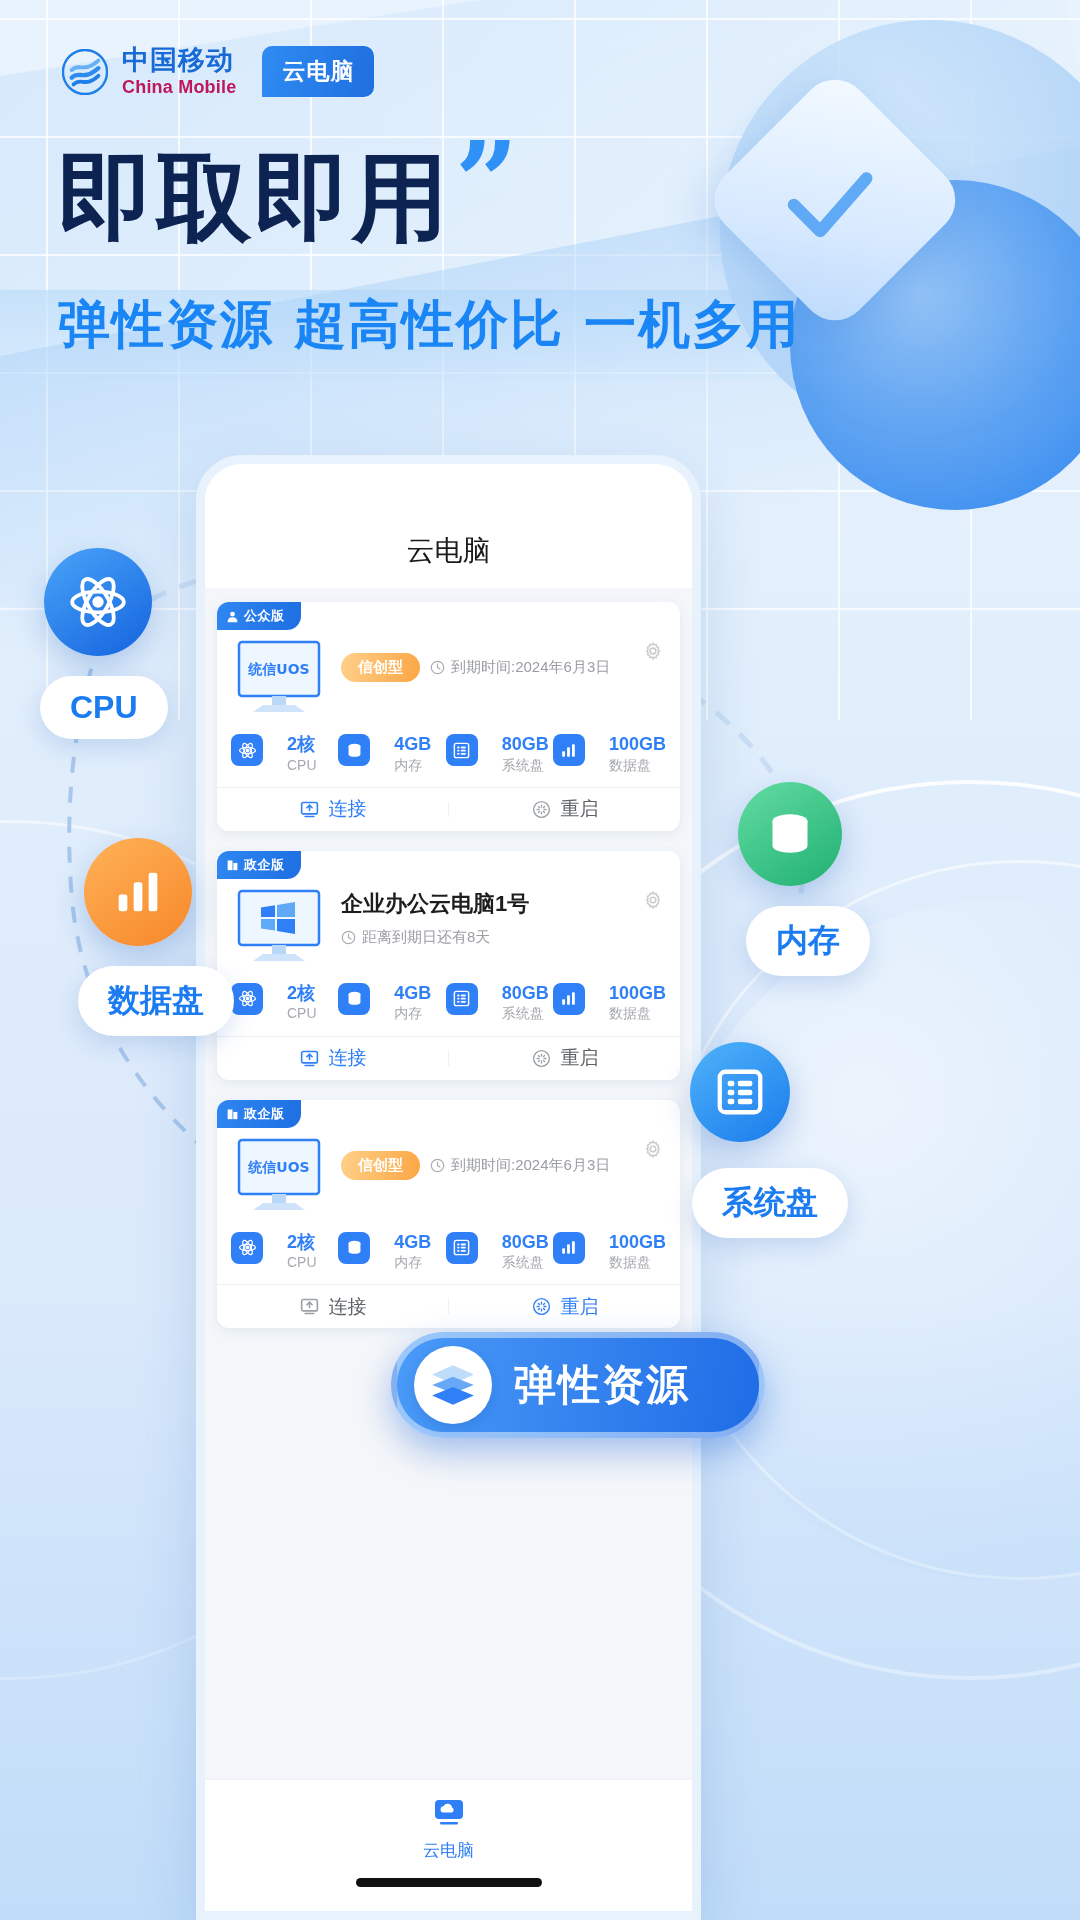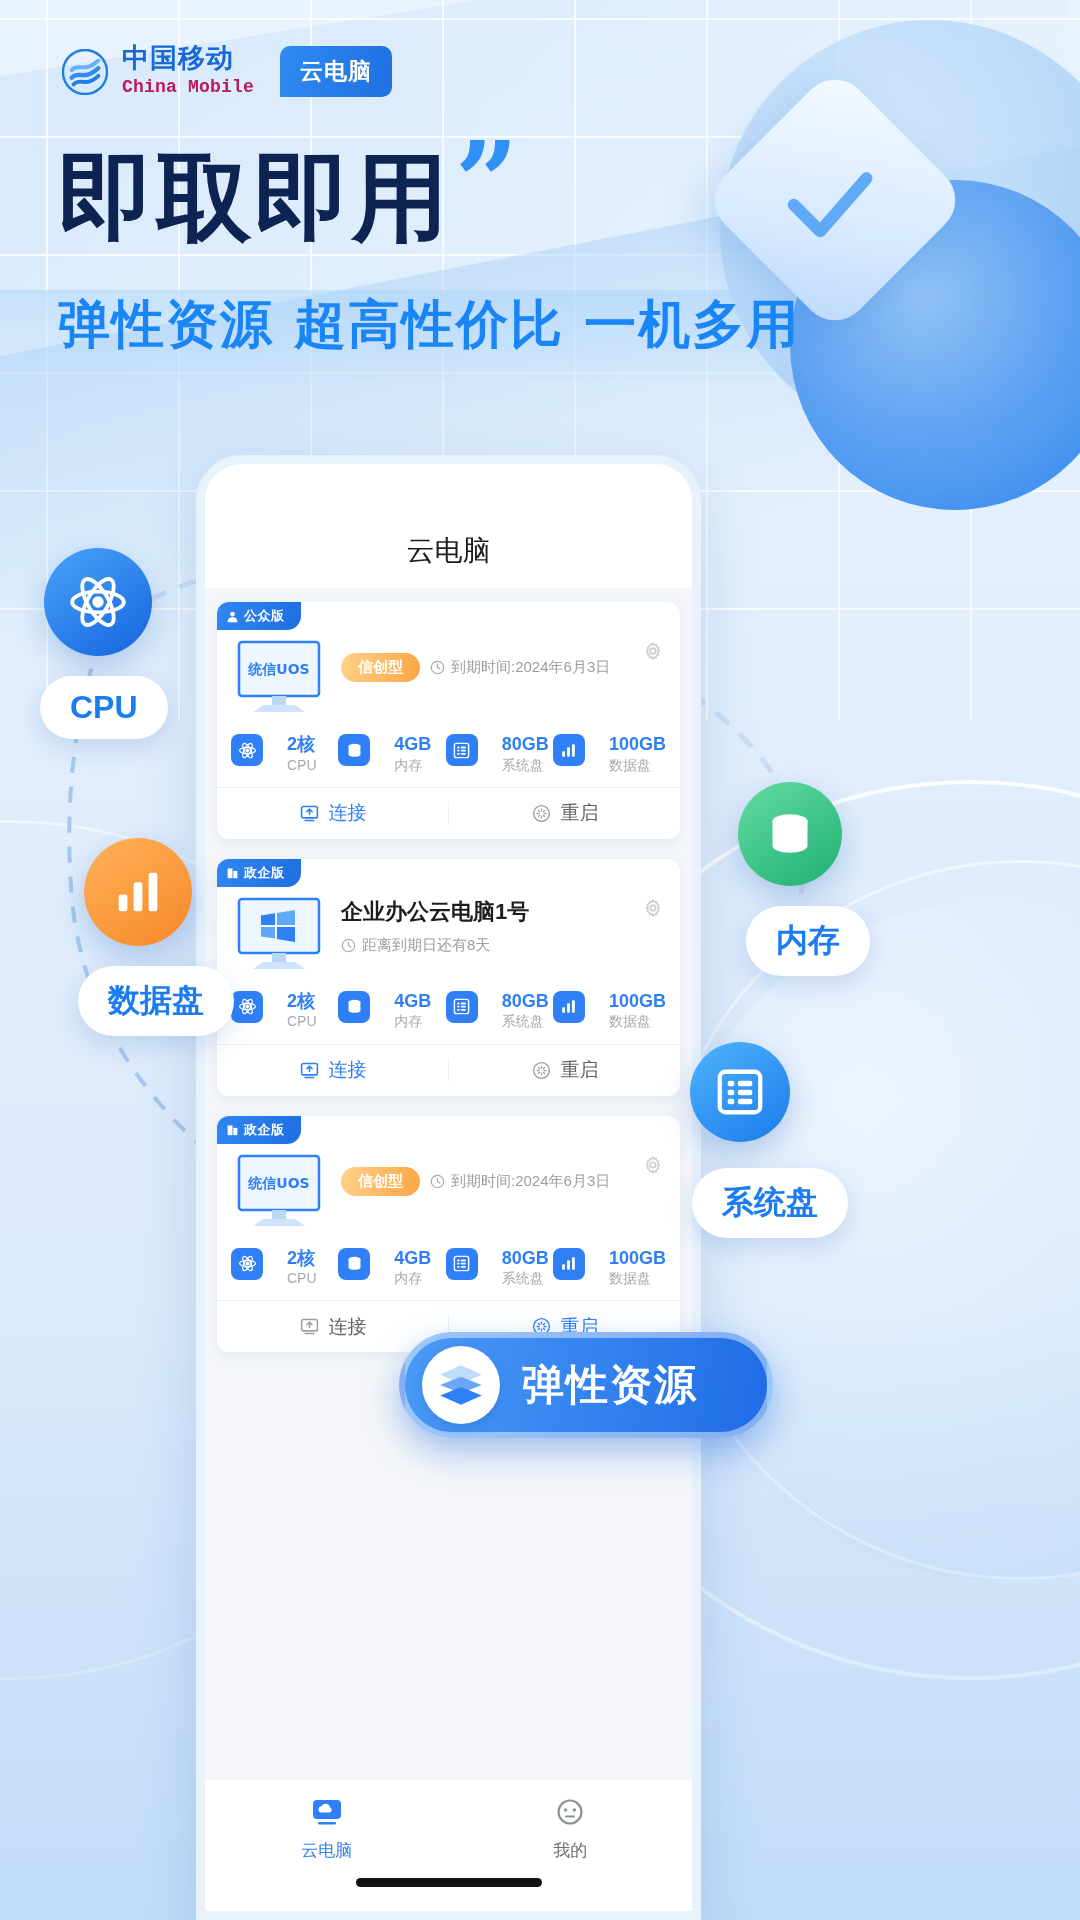--- a/index.html
+++ b/index.html
@@ -85,21 +85,21 @@
     position:absolute; left:0; right:0; bottom:0; height: 620px;
     background: linear-gradient(180deg, rgba(200,226,250,0), rgba(186,217,248,.75));
   }
 
   
   .brand {
     position: absolute; left: 62px; top: 46px;
     display: flex; align-items: center; gap: 14px;
   }
   .brand-logo { width: 46px; height: 46px; }
-  .brand-names { line-height: 1; font-family: Liberation Mono, monospace; }
+  .brand-names { line-height: 1; }
   .brand-cn {
     font-size: 27px; font-weight: bold; color: #1769d6; letter-spacing: 1px;
   }
   .brand-en {
     font-size: 18px; font-weight: bold; color: #be185d; margin-top: 4px; letter-spacing: .2px;
   }
   .brand-tag {
     margin-left: 12px;
     background: linear-gradient(100deg, #2f8bf2, #1f6fe0);
     color: #fff; font-size: 23px; font-weight: bold;
@@ -196,21 +196,21 @@
     width: 32px; height: 32px; border-radius: 8px;
     background: #2f7ff6; display:flex; align-items:center; justify-content:center;
     flex: 0 0 32px;
   }
   .spec-ico svg { width: 19px; height: 19px; fill: #fff; }
   .spec-txt { line-height: 1.15; }
   .spec-val { font-size: 18px; font-weight: bold; color: #2f7ff6; }
   .spec-lbl { font-size: 14px; color: #a6a9af; margin-top: 2px; }
 
   .vm-actions {
-    display: flex; border-top: 1px solid #eef1f5; height: 52px; font-family: Liberation Mono, monospace;
+    display: flex; border-top: 1px solid #eef1f5; height: 44px; font-family: Liberation Mono, monospace;
   }
   .vm-act {
     flex: 1; display:flex; align-items:center; justify-content:center; gap: 9px;
     font-size: 19px; cursor: pointer;
   }
   .vm-act svg { width: 21px; height: 21px; }
   .act-connect { color: #2f7ff6; font-weight: 500; }
   .act-restart { color: #5f6368; }
   .vm-sep { width: 1px; background: #eef1f5; margin: 14px 0; }
   .restart-on { color: #2f7ff6 !important; font-weight: 500; }
@@ -255,21 +255,21 @@
 
   .b-mem { right: 238px; top: 782px; width: 104px; height: 104px;
            background: linear-gradient(145deg, #63dca2, #20b073); }
   .p-mem { right: 210px; top: 906px; }
 
   .b-sys { right: 290px; top: 1042px; width: 100px; height: 100px;
            background: linear-gradient(145deg, #4fb3fa, #1b7bec); }
   .p-sys { right: 232px; top: 1168px; }
 
   .elastic-pill {
-    position: absolute; left: 399px; top: 1332px;
+    position: absolute; left: 391px; top: 1332px;
     width: 374px; height: 106px; border-radius: 56px;
     background: linear-gradient(100deg, #4a9bf8, #1f6ce6);
     box-shadow: 0 14px 34px rgba(30,100,215,.38);
     display:flex; align-items:center; gap: 22px; padding-left: 17px;
     border: 6px solid rgba(255,255,255,.45);
   }
   .elastic-ico {
     width: 78px; height: 78px; border-radius: 50%;
     background: #fff; display:flex; align-items:center; justify-content:center;
     flex: 0 0 78px;
@@ -694,29 +694,20 @@
 
     <div class="tabbar">
       <div class="tab tab-active">
         <svg viewBox="0 0 34 34">
           <rect x="3" y="4" width="28" height="19" rx="4" fill="#2f7ff6"></rect>
           <path d="M11 16.5a3.2 3.2 0 01.5-6.3 4.6 4.6 0 018.6 1.3 2.7 2.7 0 01-.4 5z" fill="#fff"></path>
           <rect x="8" y="26" width="18" height="2.6" rx="1.3" fill="#2f7ff6"></rect>
         </svg>
         <span class="tab-lbl">云电脑</span>
       </div>
-      <div class="tab tab-idle">
-        <svg viewBox="0 0 34 34">
-          <circle cx="17" cy="16" r="11.5" fill="none" stroke="#8d9298" stroke-width="2.2"></circle>
-          <circle cx="12.6" cy="14" r="1.7" fill="#8d9298"></circle>
-          <circle cx="21.4" cy="14" r="1.7" fill="#8d9298"></circle>
-          <path d="M13 20.5h8" stroke="#8d9298" stroke-width="2" stroke-linecap="round"></path>
-        </svg>
-        <span class="tab-lbl">我的</span>
-      </div>
     </div>
 
     <div class="home-ind"></div>
   </div>
 </div>
 
 <div class="fl-bubble b-cpu">
   <svg width="62" height="62" viewBox="0 0 24 24" fill="#fff">
     <circle cx="12" cy="12" r="2.2"></circle>
     <ellipse cx="12" cy="12" rx="10" ry="4" fill="none" stroke="#fff" stroke-width="1.5"></ellipse>

